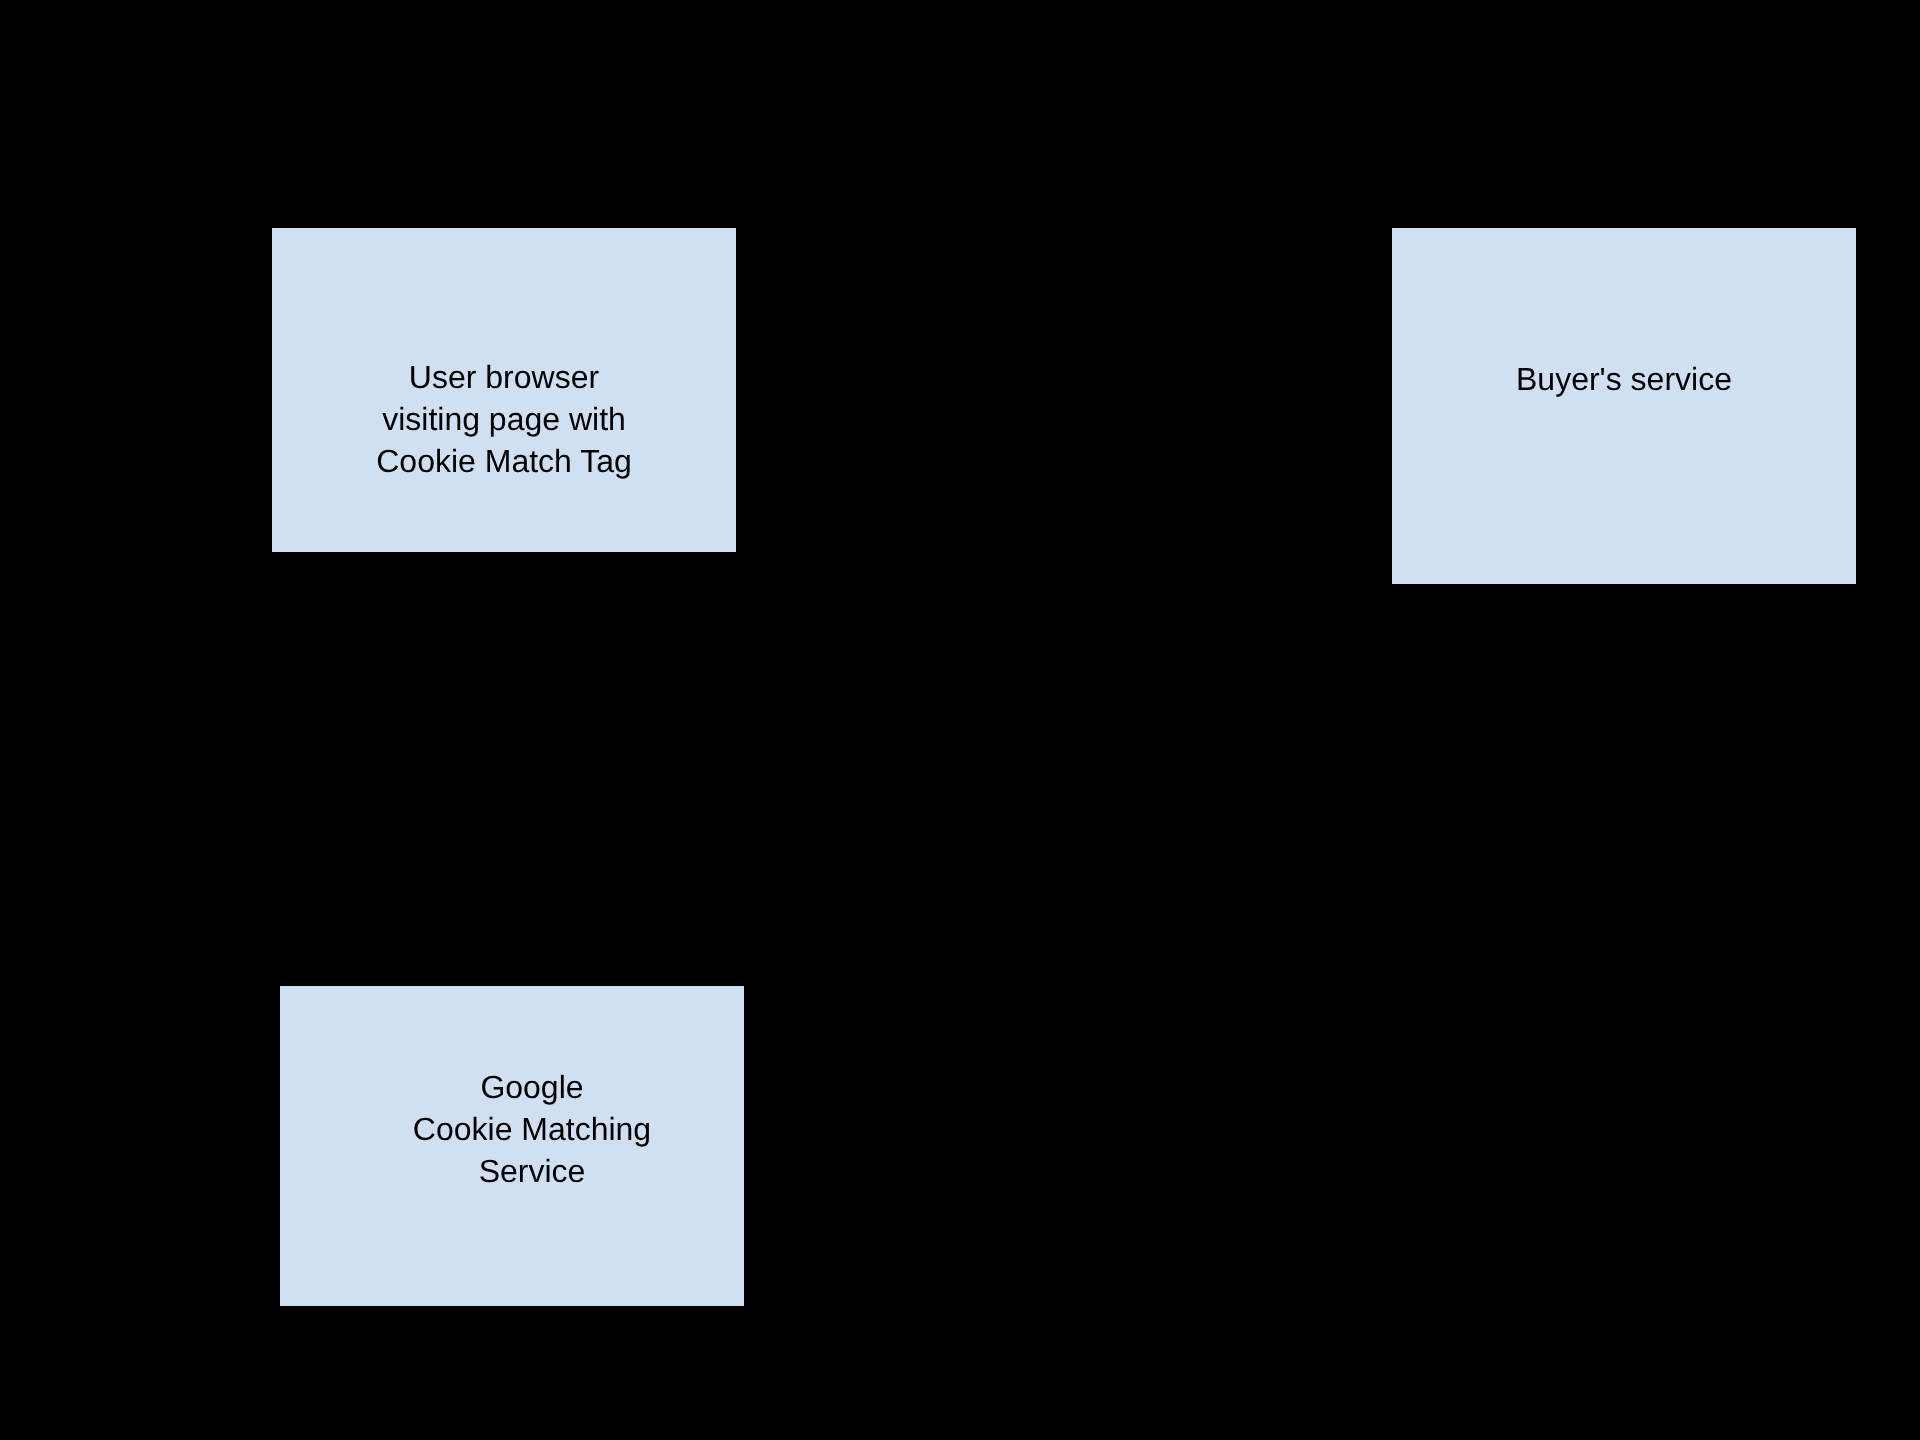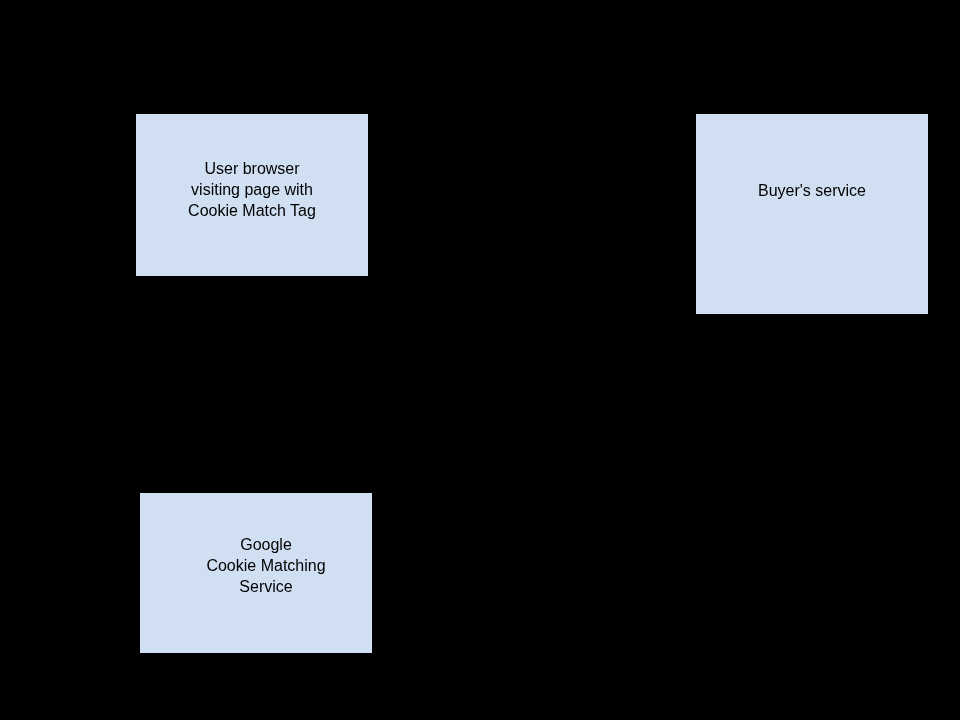--- a/index.html
+++ b/index.html
@@ -50,28 +50,28 @@
     letter-spacing: 0px;
   }
 
   
   #node-user-browser {
     left: 136px;
     top: 114px;
     width: 232px;
     height: 162px;
     align-items: flex-start;
-    padding-top: 43px;
+    padding-top: 64px;
   }
 
   #node-buyers-service {
     left: 696px;
     top: 114px;
     width: 232px;
-    height: 200px;
+    height: 178px;
     align-items: flex-start;
     padding-top: 65px;
   }
 
   #node-google-cms {
     left: 140px;
     top: 493px;
     width: 232px;
     height: 160px;
     align-items: flex-start;

